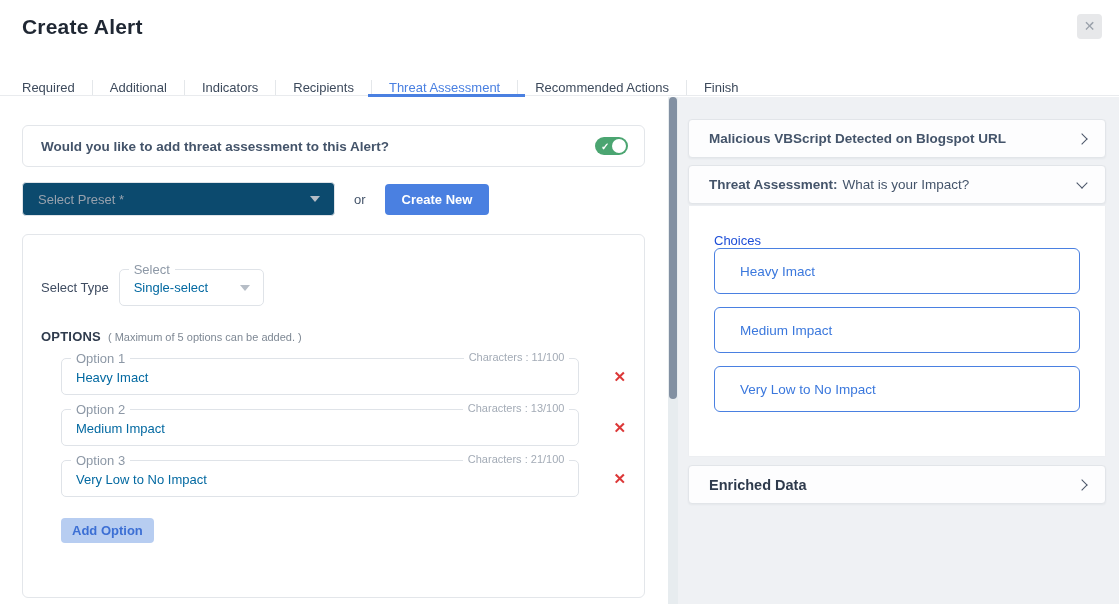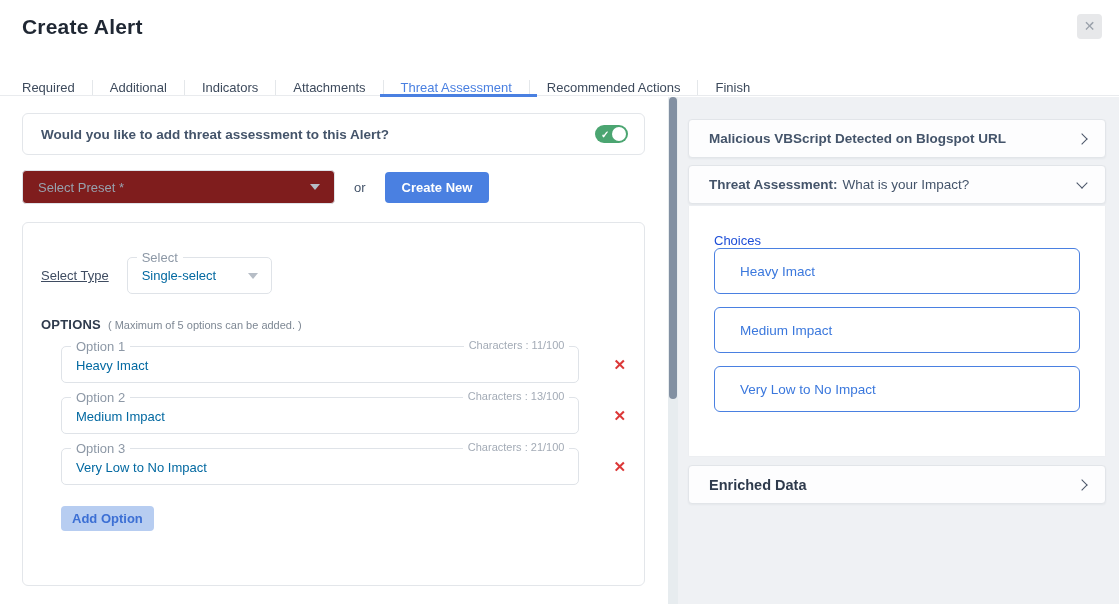--- a/index.html
+++ b/index.html
@@ -39,21 +39,21 @@
   .tab:last-child { border-right: none; }
   .tab.active { color: #4a80e1; }
   .tab.active::after {
     content: ""; position: absolute; left: -4px; right: -8px; bottom: -2px;
     height: 3px; background: #4a80e1;
   }
 
   
   .main { position: absolute; top: 97px; left: 0; right: 0; bottom: 0; }
   .left-panel {
-    position: absolute; left: 0; top: 0; bottom: 0; width: 668px;
+    position: absolute; left: 0; top: 12px; bottom: 0; width: 668px;
     background: #fff; padding: 16px 33px 0 22px;
   }
   .v-scrollbar { position: absolute; left: 668px; top: 0; bottom: 0; width: 10px; background: #e7ecef; }
   .v-scrollbar .thumb {
     position: absolute; top: 0; left: 1px; width: 8px; height: 302px;
     background: #8290a2; border-radius: 4px; cursor: grab;
   }
   .right-panel {
     position: absolute; left: 678px; top: 0; right: 0; bottom: 0;
     background: #eff1f4; padding: 22px 13px 0 10px;
@@ -76,42 +76,42 @@
   }
   .toggle .tick {
     position: absolute; left: 6px; top: 2.5px; color: #fff;
     font-size: 10px; font-weight: 700; line-height: 13px;
   }
 
   .preset-row { margin-top: 15px; display: flex; align-items: center; }
   .select-box {
     width: 313px; height: 34px; border: 1px solid #dfe3e8; border-radius: 4px;
     display: flex; align-items: center; justify-content: space-between;
-    padding: 0 14px 0 15px; background: #7f1d1d; cursor: pointer; gap: 41px;
+    padding: 0 14px 0 15px; background: #0c4a6e; cursor: pointer; gap: 41px;
   }
   .select-box .placeholder { font-size: 13px; color: #97a1ad; }
   .caret {
     width: 0; height: 0; border-left: 5px solid transparent; border-right: 5px solid transparent;
     border-top: 6px solid #b6bdc6;
   }
   .or-label { margin: 0 19px 0 19px; font-size: 13px; color: #44546a; }
   .btn-primary {
     height: 31px; padding: 0 17px; background: #4a80e1; border: none; border-radius: 4px;
     color: #fff; font-size: 13px; font-weight: 700; cursor: pointer;
     font-family: "Liberation Sans", sans-serif;
   }
 
   .form-card {
     margin-top: 18px; width: 623px; height: 364px;
     border: 1px solid #e3e6ea; border-radius: 6px; background: #fff;
     padding: 34px 18px 0 18px;
   }
 
   .type-row { display: flex; align-items: center; }
-  .type-label { font-size: 13px; color: #3f4c61; margin-right: 18px; text-decoration: underline; }
+  .type-label { font-size: 13px; color: #3f4c61; margin-right: 10px; }
 
   .ofield { position: relative; border: 1px solid #dfe3e8; border-radius: 5px; background: #fff; height: 37px; }
   .ofield .flabel {
     position: absolute; top: -8px; left: 9px; background: #fff; padding: 0 5px;
     font-size: 13px; color: #8d98a6; white-space: nowrap;
   }
   .ofield .fcounter {
     position: absolute; top: -8px; right: 9px; background: #fff; padding: 0 5px;
     font-size: 11px; color: #a3abb6; white-space: nowrap;
   }
@@ -184,21 +184,21 @@
   <div class="tab">
       <span>Required</span>
     </div>
   <div class="tab">
       <span>Additional</span>
     </div>
   <div class="tab">
       <span>Indicators</span>
     </div>
   <div class="tab">
-      <span>Attachments</span>
+      <span>Recipients</span>
     </div>
   <div class="tab active">
       <span>Threat Assessment</span>
     </div>
   <div class="tab">
       <span>Recommended Actions</span>
     </div>
   <div class="tab">
       <span>Finish</span>
     </div>

